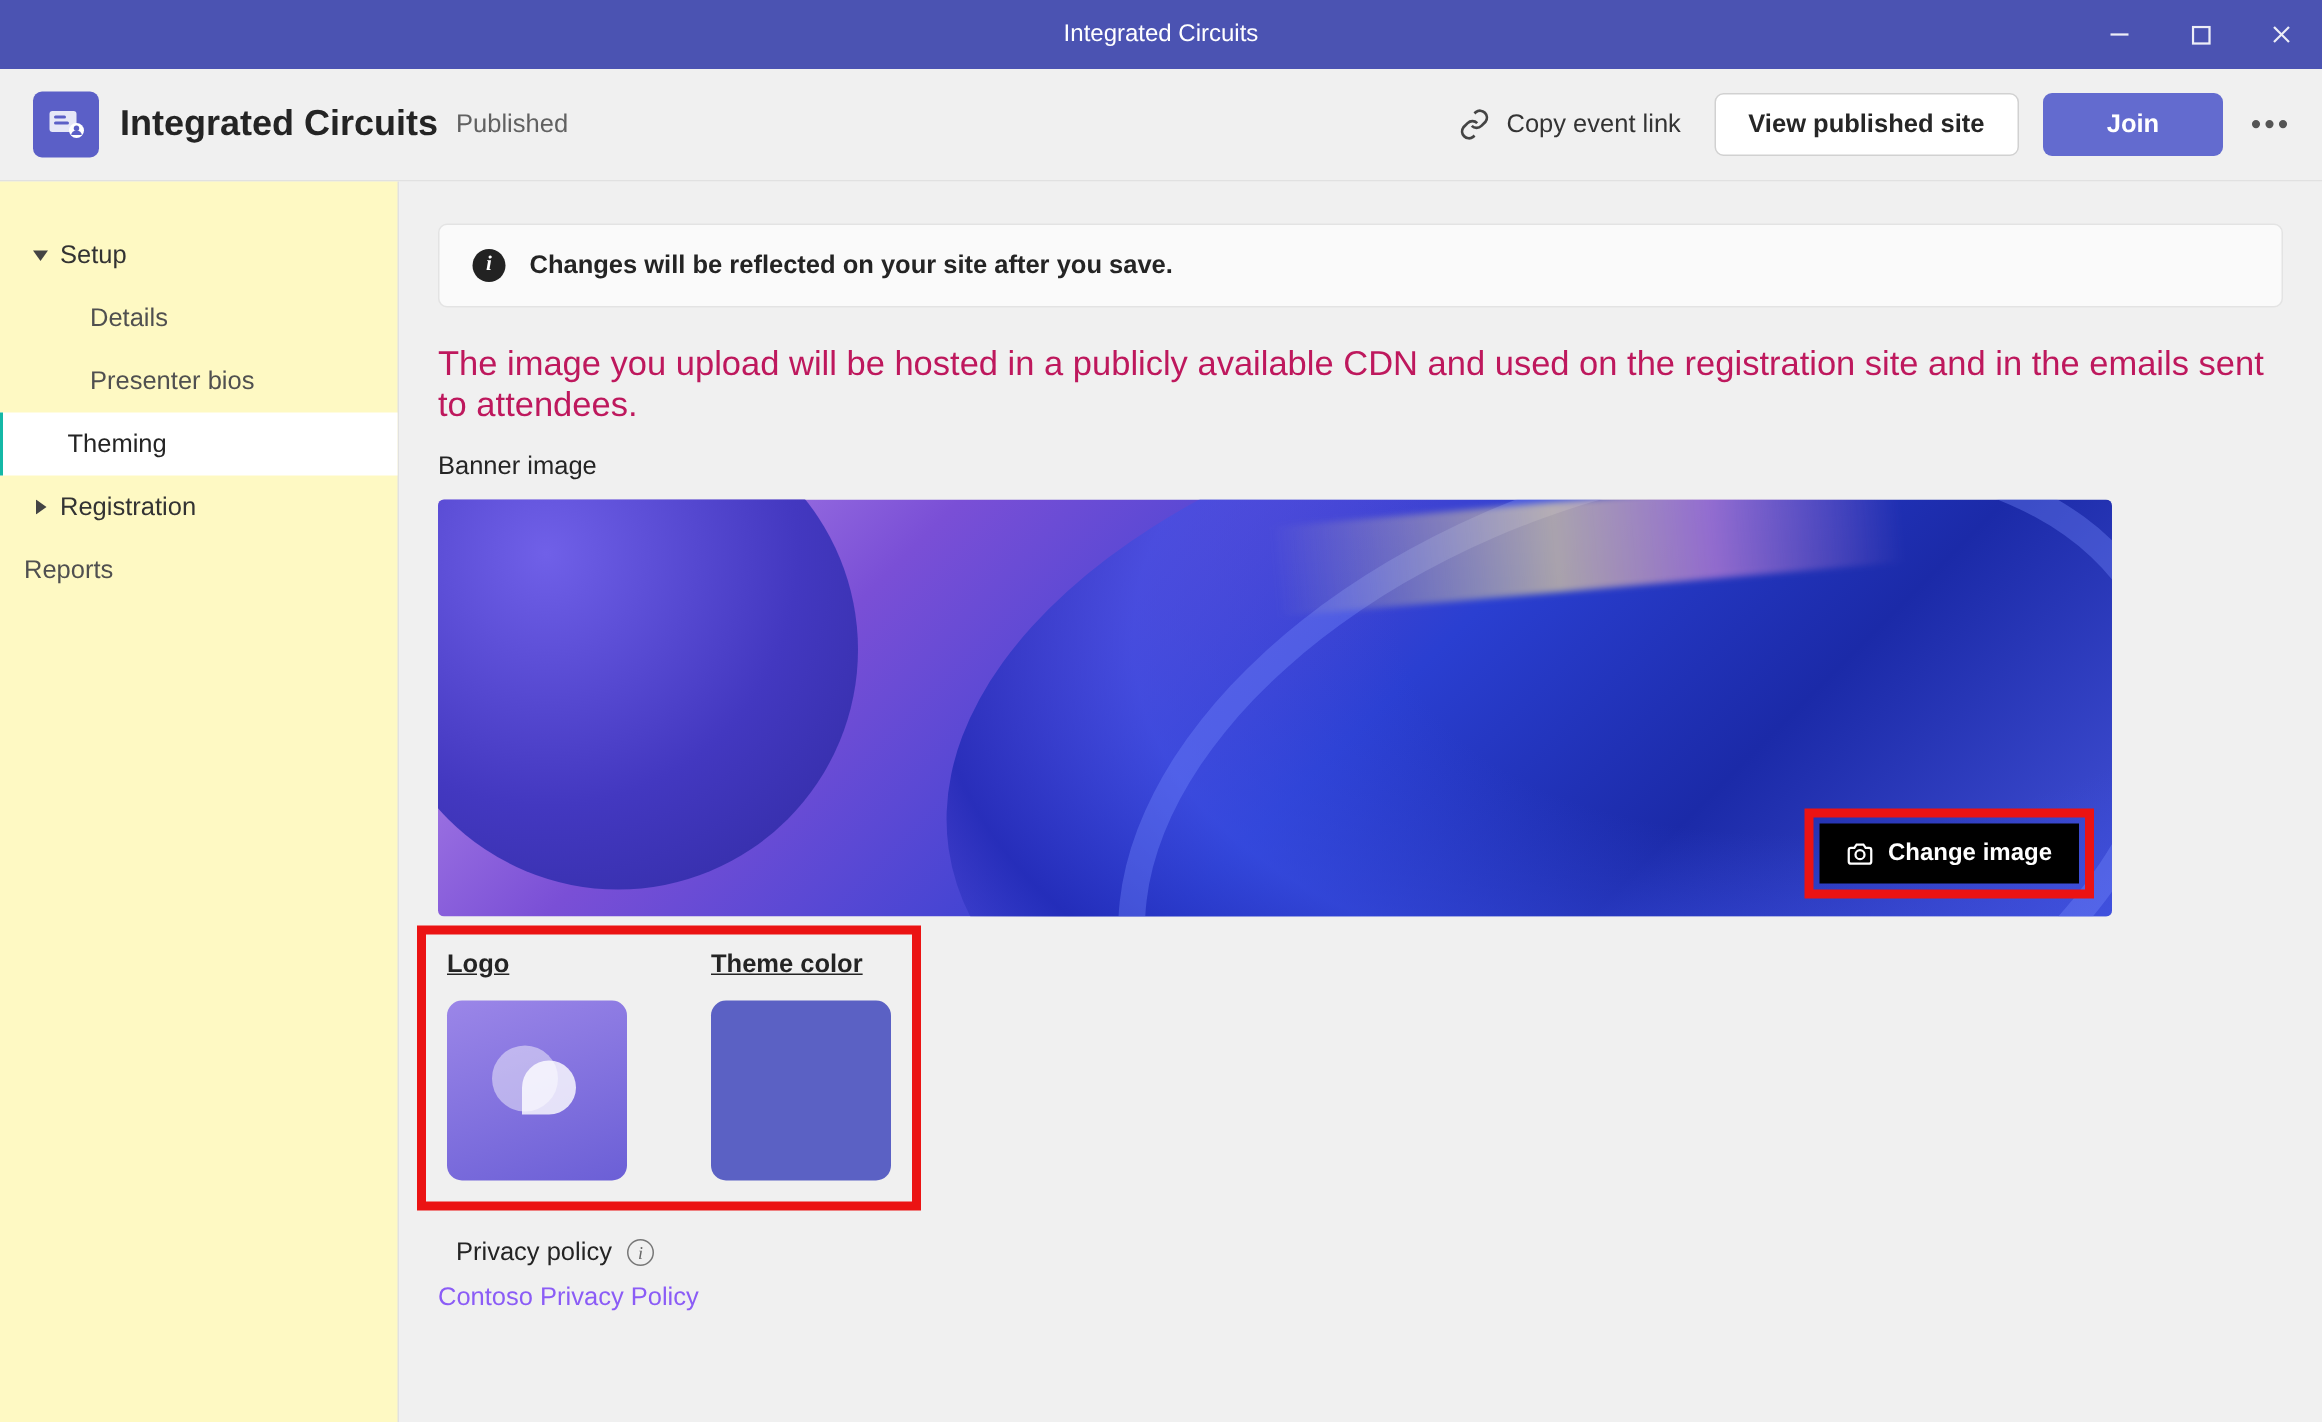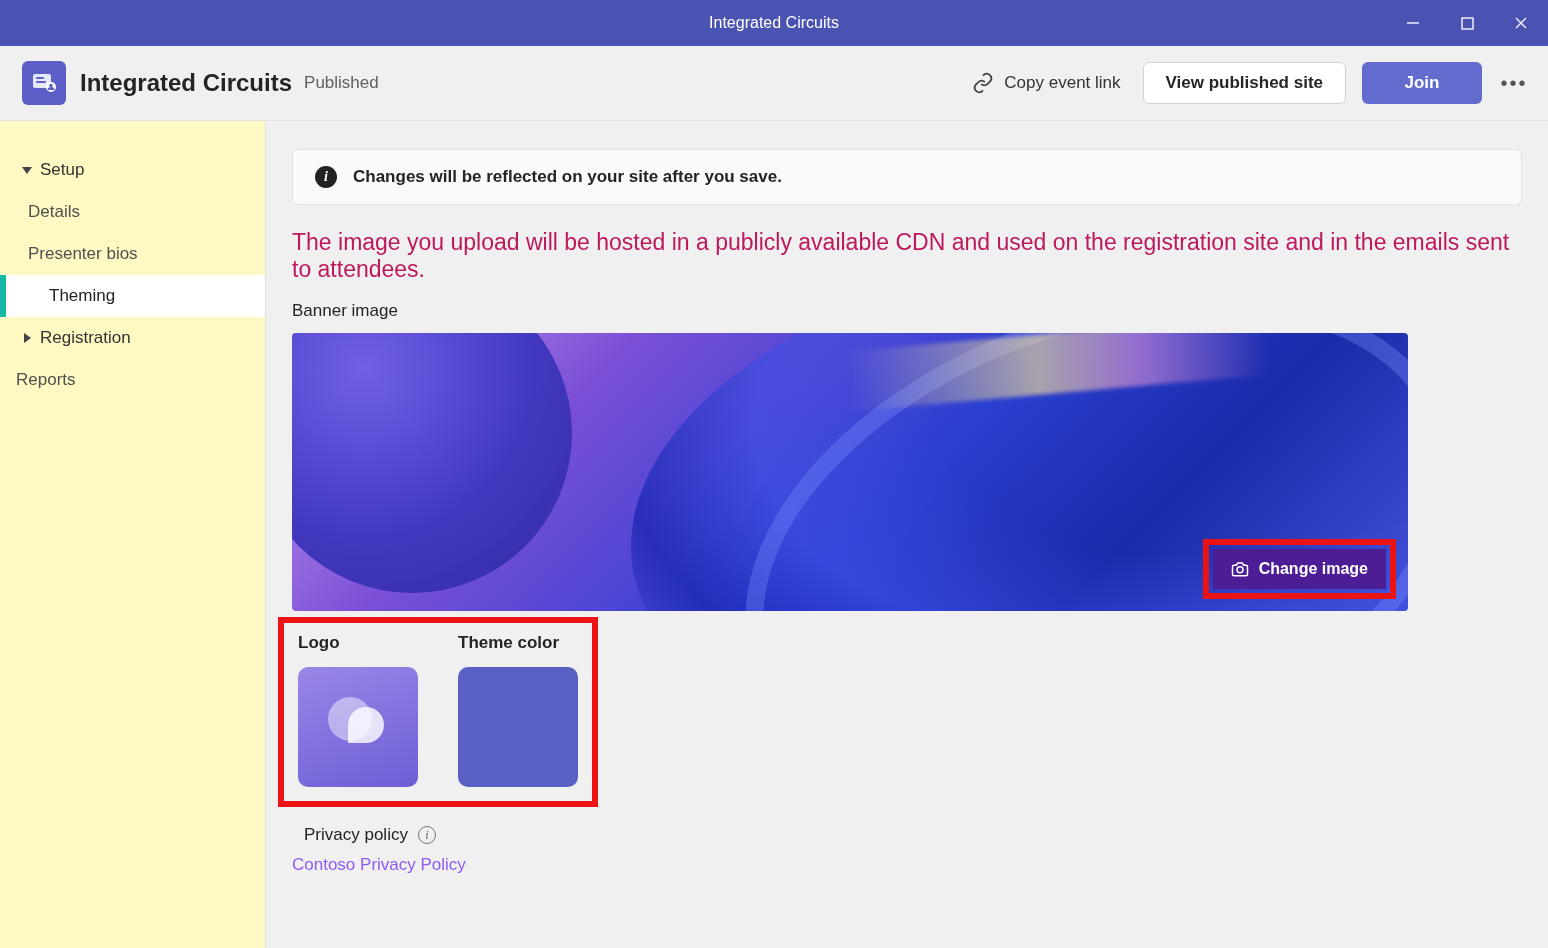--- a/index.html
+++ b/index.html
@@ -23,45 +23,45 @@
   .btn { height:42px; border-radius:6px; padding:0 22px; font-size:17px; display:inline-flex; align-items:center; justify-content:center; cursor:pointer; }
   .btn-outline { background:#fff; border:1px solid #d1d1d1; font-weight:600; color:#262626; margin-right:16px; }
   .btn-primary { background:#636bcf; color:#fff; font-weight:700; border:none; width:120px; margin-right:12px; }
   .more-btn { width:40px; height:40px; display:flex; align-items:center; justify-content:center; color:#555; font-size:20px; letter-spacing:2px; }
 
   
   .body { display:flex; height:calc(948px - 46px - 75px); }
   .sidebar { width:266px; background:#fef9c3; border-right:1px solid #e1e1e1; padding-top:28px; }
   .nav-group { font-size:17px; color:#333; display:flex; align-items:center; height:42px; padding-left:22px; gap:8px; }
   .nav-group .caret { width:10px; display:inline-block; }
-  .nav-item { font-size:17px; color:#505050; height:42px; display:flex; align-items:center; padding-left:28px; }
-  .nav-item.active { background:#fff; color:#242424; border-left:6px solid #14b8a6; padding-left:43px;align-items:center; }
+  .nav-item { font-size:17px; color:#505050; height:42px; display:flex; align-items:center; padding-left:60px; }
+  .nav-item.active { background:#fff; color:#242424; border-left:2px solid #14b8a6; padding-left:43px;align-items:center; }
 
   
   .main { flex:1; padding:28px 26px 0 26px; overflow:auto; background:#f0f0f0; }
   .notice { background:#fafafa; border:1px solid #e3e3e3; border-radius:6px; height:56px; display:flex; align-items:center; padding:0 22px; gap:16px; margin-bottom:24px; }
   .notice-icon { width:22px; height:22px; border-radius:50%; background:#222; color:#fff; display:flex; align-items:center; justify-content:center; font-family: Georgia, serif; font-style:italic; font-weight:700; font-size:14px; }
   .notice-text { font-size:17px; font-weight:600; color:#242424; }
   .desc { font-size:23px; color:#be185d; margin-bottom:18px; }
   .section-label { font-size:17px; font-weight:400; color:#242424; margin-bottom:12px; }
 
   
   .banner-wrap { position:relative; width:1116px; height:278px; border-radius:4px; overflow:hidden; }
   .banner-bg { position:absolute; inset:0; background: linear-gradient(135deg, #c59cf0 0%, #7a4fd6 25%, #2a3fd1 55%, #1b2aa8 75%, #4351d6 100%); }
   .banner-bg::before { content:""; position:absolute; left:-40px; top:-60px; width:320px; height:320px; border-radius:50%; background: radial-gradient(circle at 35% 30%, #7060e8 0%, #4338c0 55%, #2f2aa0 100%); filter: blur(0.4px); }
   .swirl { position:absolute; inset:0; }
   .swirl::before { content:""; position:absolute; right:-120px; top:-80px; width:900px; height:500px; border-radius:50%; background: radial-gradient(ellipse at 70% 30%, rgba(120,100,255,0.0) 35%, rgba(60,80,230,0.55) 55%, rgba(30,40,180,0.8) 70%, rgba(20,30,140,0) 80%); transform: rotate(-8deg); }
   .swirl::after { content:""; position:absolute; right:-60px; bottom:-160px; width:700px; height:420px; border-radius:50%; border:18px solid rgba(120,140,255,0.35); transform: rotate(-20deg); }
   .highlight { position:absolute; right:140px; top:0; width:420px; height:60px; background: linear-gradient(90deg, rgba(255,230,150,0) 0%, rgba(255,230,150,0.6) 45%, rgba(255,160,220,0.5) 70%, rgba(255,230,150,0) 100%); transform: rotate(-5deg); filter: blur(2px); }
 
   .change-img-outline { position:absolute; right:12px; bottom:12px; border:6px solid #eb1313; padding:4px; }
-  .change-img-btn { background:#4c1d95; color:#fff; height:40px; padding:0 18px; display:flex; align-items:center; gap:10px; border:none; font-size:16px; font-weight:600; }
-
-  
-  .tiles-outline { border:6px solid #eb1313; padding:10px 14px 14px 14px; display:flex; gap:40px; width:fit-content; margin-top:6px; margin-left:-14px; }
+  .change-img-btn { background:#000000; color:#fff; height:40px; padding:0 18px; display:flex; align-items:center; gap:10px; border:none; font-size:16px; font-weight:600; }
+
+  
+  .tiles-outline { border:6px solid #eb1313; padding:10px 14px 14px 14px; display:flex; gap:56px; width:fit-content; margin-top:6px; margin-left:-14px;text-decoration:underline; }
   .tile-group { display:flex; flex-direction:column; }
   .tile-label { font-size:17px; font-weight:600; color:#242424; margin-bottom:14px; }
   .tile { width:120px; height:120px; border-radius:10px; }
   .logo-tile { background: linear-gradient(160deg, #9b86e8 0%, #6b5fd6 100%); display:flex; align-items:center; justify-content:center; }
   .theme-tile { background:#5b61c4; }
 
   
   .privacy-row { display:flex; align-items:center; gap:10px; margin-top:18px; font-size:17px; color:#242424;margin-left:12px; }
   .info-circle { width:18px; height:18px; border:1.5px solid #777; border-radius:50%; display:flex; align-items:center; justify-content:center; font-size:12px; color:#666; font-style:italic; font-family: Georgia, serif; }
   .privacy-link { color:#8b5cf6; font-size:17px; margin-top:10px; display:inline-block; }

